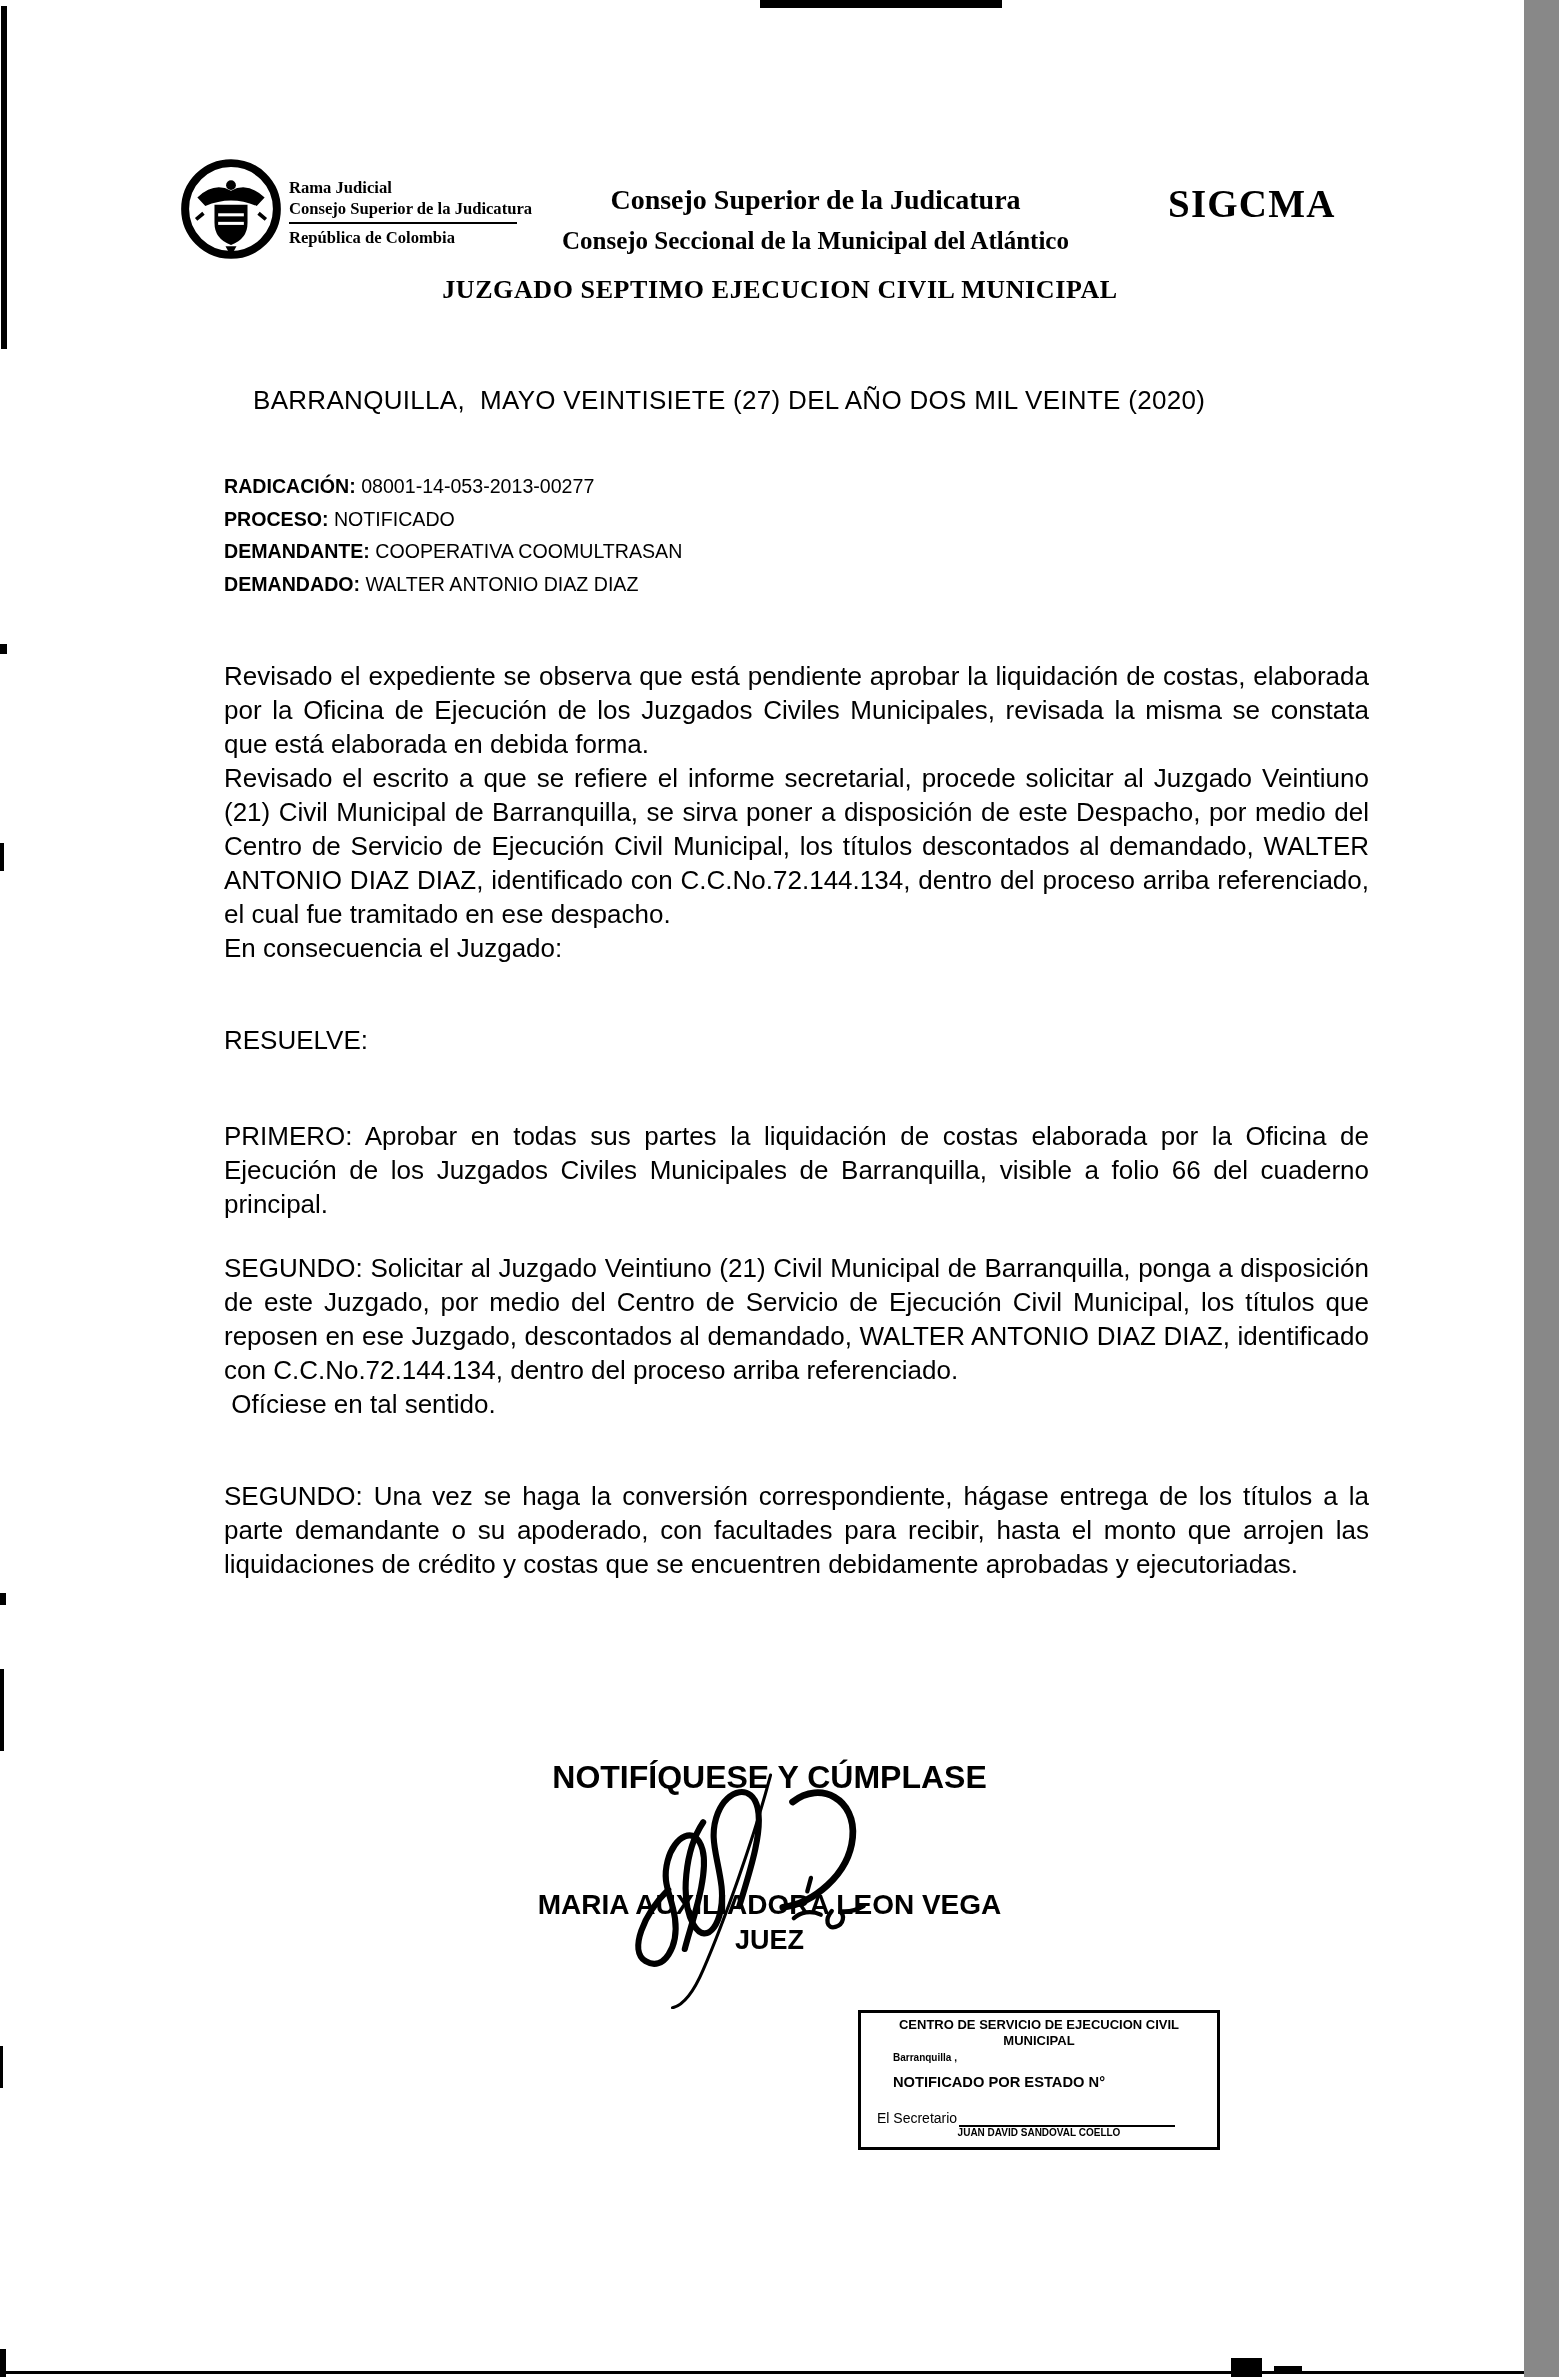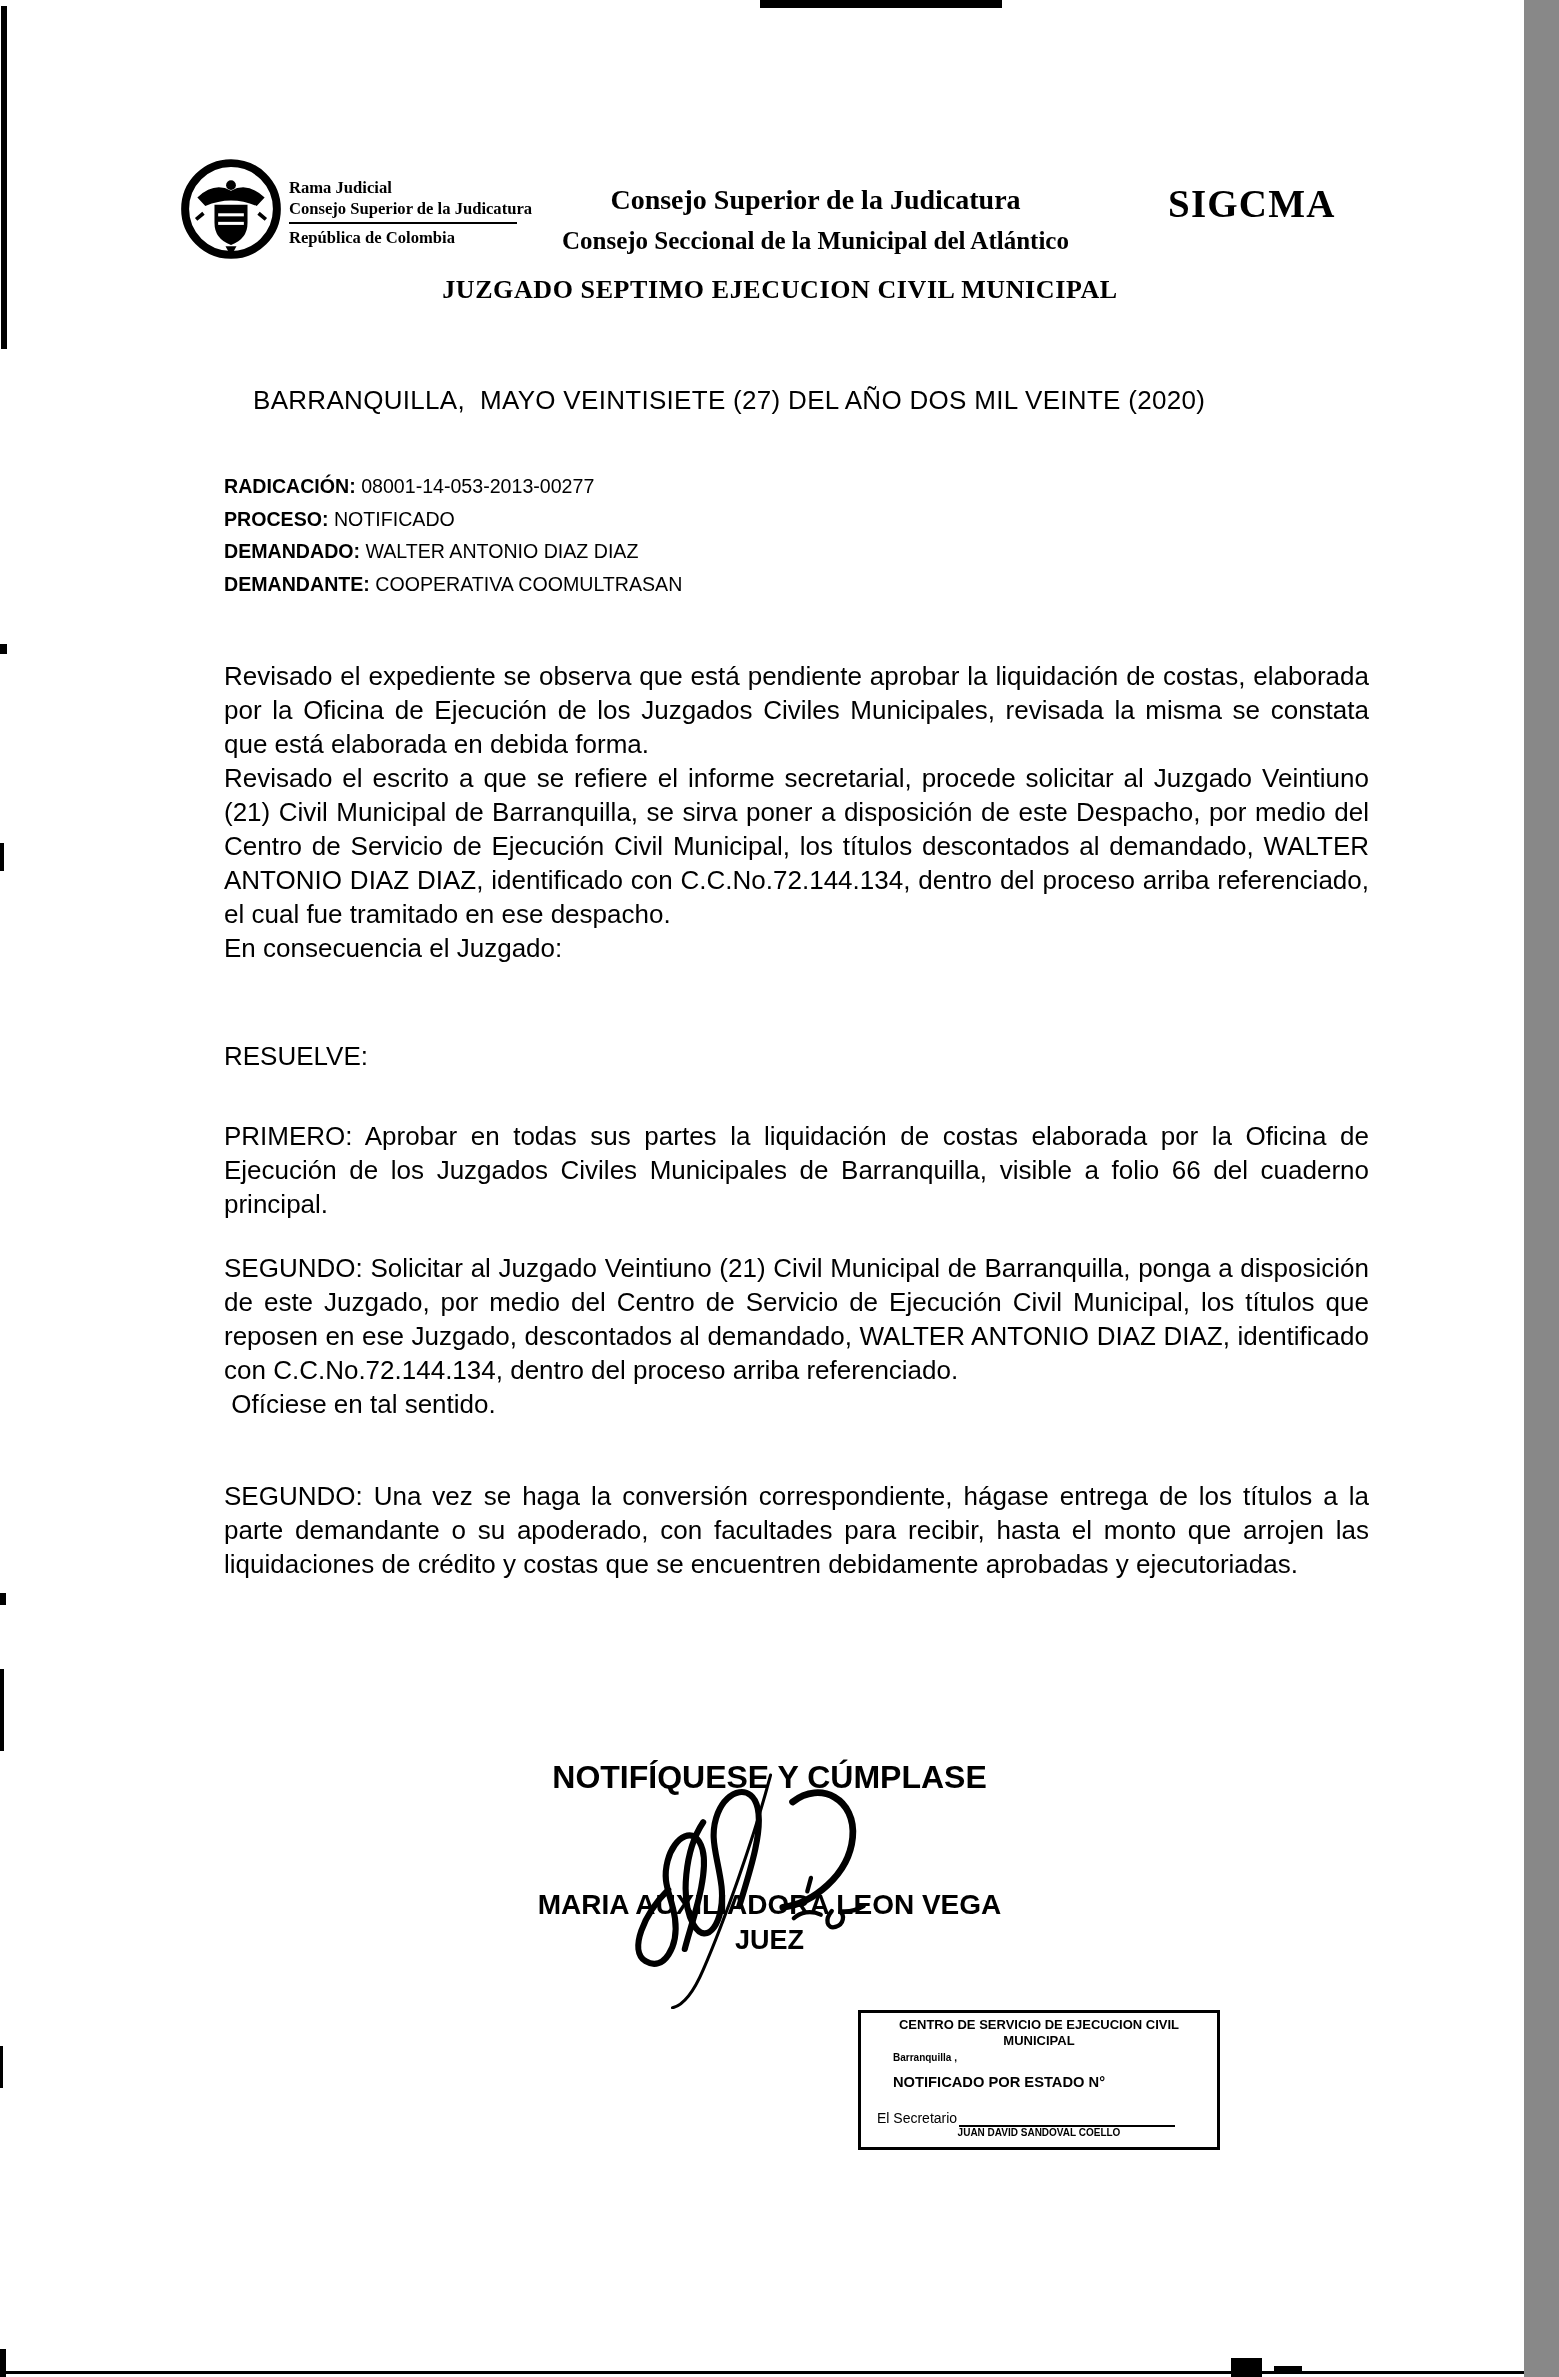--- a/index.html
+++ b/index.html
@@ -87,31 +87,31 @@
 
   <div class="sigcma">SIGCMA</div>
 
   <div class="court-line">JUZGADO SEPTIMO EJECUCION CIVIL MUNICIPAL</div>
 
   <div class="dateline">BARRANQUILLA,  MAYO VEINTISIETE (27) DEL AÑO DOS MIL VEINTE (2020)</div>
 
   <div class="case-block">
     <div><b>RADICACIÓN:</b><span> 08001-14-053-2013-00277</span></div>
     <div><b>PROCESO:</b><span> NOTIFICADO</span></div>
+    <div><b>DEMANDANTE:</b><span> COOPERATIVA COOMULTRASAN</span></div>
     <div><b>DEMANDADO:</b><span> WALTER ANTONIO DIAZ DIAZ</span></div>
-    <div><b>DEMANDANTE:</b><span> COOPERATIVA COOMULTRASAN</span></div>
   </div>
 
   <div class="flow" style="top:659px;">
     <p>Revisado el expediente se observa que está pendiente aprobar la liquidación de costas, elaborada por la Oficina de Ejecución de los Juzgados Civiles Municipales, revisada la misma se constata que está elaborada en debida forma.</p>
     <p>Revisado el escrito a que se refiere el informe secretarial, procede solicitar al Juzgado Veintiuno (21) Civil Municipal de Barranquilla, se sirva poner a disposición de este Despacho, por medio del Centro de Servicio de Ejecución Civil Municipal, los títulos descontados al demandado, WALTER ANTONIO DIAZ DIAZ, identificado con C.C.No.72.144.134,  dentro del proceso arriba referenciado, el cual fue tramitado en ese despacho.</p>
     <p class="left">En consecuencia el Juzgado:</p>
   </div>
 
-  <div class="abs-line" style="top:1025px;margin-top:16px;">RESUELVE:</div>
+  <div class="abs-line" style="top:1025px;">RESUELVE:</div>
 
   <div class="flow" style="top:1119px;">
     <p>PRIMERO: Aprobar en todas sus partes la liquidación de costas elaborada por la Oficina de Ejecución de los Juzgados Civiles Municipales de Barranquilla, visible a folio 66 del cuaderno principal.</p>
   </div>
 
   <div class="flow" style="top:1251px;">
     <p>SEGUNDO: Solicitar al Juzgado Veintiuno (21) Civil Municipal de Barranquilla, ponga a disposición de este Juzgado, por medio del Centro de Servicio de Ejecución Civil Municipal, los títulos que reposen en ese Juzgado, descontados al demandado, WALTER ANTONIO DIAZ DIAZ, identificado con C.C.No.72.144.134, dentro del proceso arriba referenciado.</p>
     <p class="left" style="white-space:pre-wrap;"> Ofíciese en tal sentido.</p>
   </div>
 

